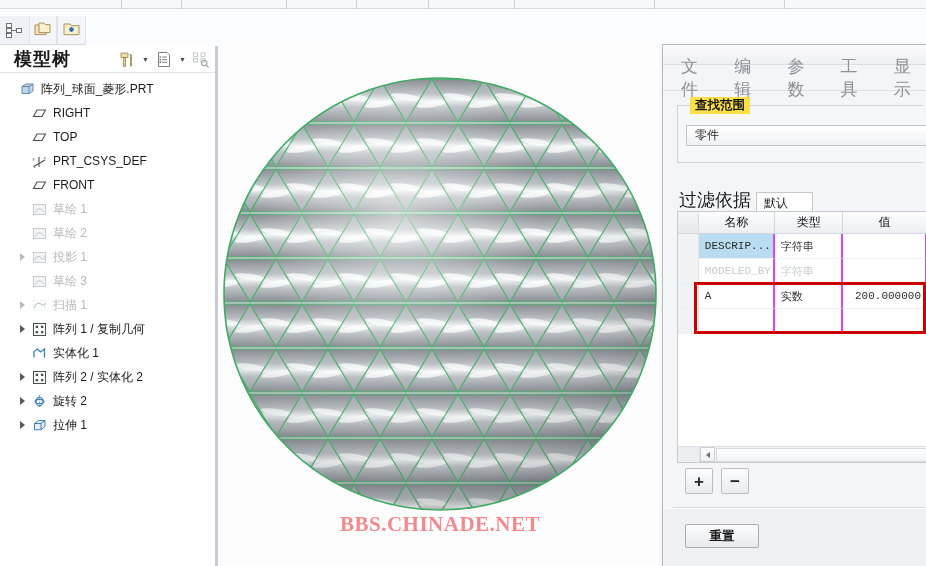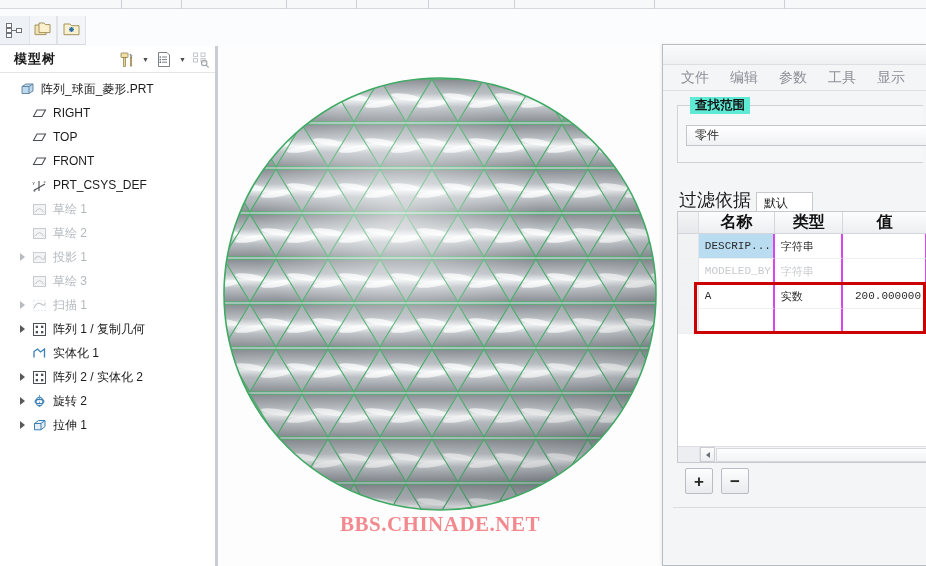--- a/index.html
+++ b/index.html
@@ -57,21 +57,21 @@
     border-right: 1px solid #e7e9ec;
   }
   .tree-header {
     position: relative;
     height: 27px;
     background: #ffffff;
     border-bottom: 1px solid #e3e5e9;
     display: flex; align-items: center;
   }
   .tree-title {
-    font-size: 13px; font-weight: bold; color: #1a1a1a;
+    font-size: 18px; font-weight: bold; color: #1a1a1a;
     margin-left: 14px; letter-spacing: 1px;
   }
   .tree-header-tools {
     position: absolute; right: 4px; top: 3px;
     display: flex; align-items: center; gap: 2px;
   }
   .hdr-icon { width: 22px; height: 21px; display: flex; align-items: center; justify-content: center; cursor: pointer; }
   .caret-dn {
     width: 11px; height: 21px; display: flex; align-items: center; justify-content: center;
     cursor: pointer; font-size: 7px; color: #4a4a4a;
@@ -141,35 +141,35 @@
   }
   .dlg-menubar {
     height: 26px;
     display: flex; align-items: center;
     padding-left: 18px;
     gap: 21px;
     background: #f4f5f7;
     border-bottom: 1px solid #dddfe3;
   }
   .dlg-menu-item {
-    font-size: 14px; color: #8b8f96; cursor: pointer;
+    font-size: 17px; color: #8b8f96; cursor: pointer;
   }
 
   .group-box {
     position: relative;
     margin: 14px 0 0 14px;
     width: 246px;
     height: 58px;
     border: 1px solid #cfd2d7;
     border-right: none;
     background: #f6f7f9;
   }
   .group-legend {
     position: absolute; left: 12px; top: -9px;
-    background: #5eead4;
+    background: #fde047;
     padding: 0 5px;
     font-size: 12.5px; font-weight: bold; color: #161616;
   }
   .scope-field {
     position: absolute; left: 8px; top: 19px;
     width: 256px; height: 21px;
     background: linear-gradient(#ffffff, #f0f1f4);
     border: 1px solid #c2c5cb;
     border-right: none;
     display: flex; align-items: center;
@@ -203,21 +203,21 @@
     overflow: hidden;
   }
   .tbl-head {
     display: flex; height: 22px;
     background: linear-gradient(#fdfdfe, #eceef1);
     border-bottom: 1px solid #d3d6db;
   }
   .tbl-head .gutter { width: 22px; border-right: 1px solid #dadce0; background: linear-gradient(#f4f5f7,#e6e8eb); }
   .tbl-head .th {
     display: flex; align-items: center; justify-content: center;
-    font-size: 16px; font-weight: bold; color: #111;
+    font-size: 12px; font-weight: normal; color: #111;
     border-right: 1px solid #d3d6db;
   }
   .col-name { width: 80px; }
   .col-type { width: 72px; }
   .col-val  { width: 88px; }
 
   .tbl-row { display: flex; height: 25px; }
   .tbl-row .gutter {
     width: 22px;
     background: #f1f2f4;
@@ -449,40 +449,40 @@
             <svg width="15" height="15" viewBox="0 0 15 15">
               <path d="M1.5 10.5 L5 4 L13.5 4 L10 10.5 Z" fill="none" stroke="#4b4f54" stroke-width="1.1"></path>
             </svg>
           </span>
           <span class="tw-label">TOP</span>
         </div>
         <div class="tree-row depth1">
           <span class="tw-arrow"></span>
           <span class="tw-icon">
             <svg width="15" height="15" viewBox="0 0 15 15">
-              <path d="M1.5 10.5 L5 4 L13.5 4 L10 10.5 Z" fill="none" stroke="#4b4f54" stroke-width="1.1"></path>
-            </svg>
-          </span>
-          <span class="tw-label">FRONT</span>
-        </div>
-        <div class="tree-row depth1">
-          <span class="tw-arrow"></span>
-          <span class="tw-icon">
-            <svg width="15" height="15" viewBox="0 0 15 15">
               <g stroke="#4b4f54" stroke-width="1.1" fill="none">
              <path d="M7 13 L7 3"></path>
                 <path d="M7 9.5 L1.6 12.6"></path>
                 <path d="M7 9.5 L13 6"></path>
            </g>
            <text x="0.5" y="5.6" font-size="4.4" fill="#4b4f54" font-family="sans-serif">y</text>
            <text x="1.6" y="13.6" font-size="4.4" fill="#4b4f54" font-family="sans-serif">z</text>
            <text x="11.4" y="4.8" font-size="4.4" fill="#4b4f54" font-family="sans-serif">x</text>
             </svg>
           </span>
           <span class="tw-label">PRT_CSYS_DEF</span>
+        </div>
+        <div class="tree-row depth1">
+          <span class="tw-arrow"></span>
+          <span class="tw-icon">
+            <svg width="15" height="15" viewBox="0 0 15 15">
+              <path d="M1.5 10.5 L5 4 L13.5 4 L10 10.5 Z" fill="none" stroke="#4b4f54" stroke-width="1.1"></path>
+            </svg>
+          </span>
+          <span class="tw-label">FRONT</span>
         </div>
         <div class="tree-row depth1 dim">
           <span class="tw-arrow"></span>
           <span class="tw-icon">
             <svg width="15" height="15" viewBox="0 0 15 15">
               <rect x="1.5" y="2.5" width="12" height="10" fill="#f2f4f6" stroke="#c2c6ca" stroke-width="0.9"></rect>
            <path d="M3 10.5 Q7.5 2.8 12 10.5" fill="none" stroke="#c2c6ca" stroke-width="1"></path>
             </svg>
           </span>
           <span class="tw-label">草绘 1</span>
@@ -1340,16 +1340,19 @@
         <div class="sb-track"></div>
       </div>
     </div>
 
     <div class="addrem">
       <div class="sq-btn">+</div>
       <div class="sq-btn">−</div>
     </div>
 
     <div class="dlg-sep"></div>
+    <div class="dlg-footer">
+      <div class="reset-btn">重置</div>
+    </div>
   </div>
 
   <div class="annot-rect"></div>
 </div>
 
 </body></html>

